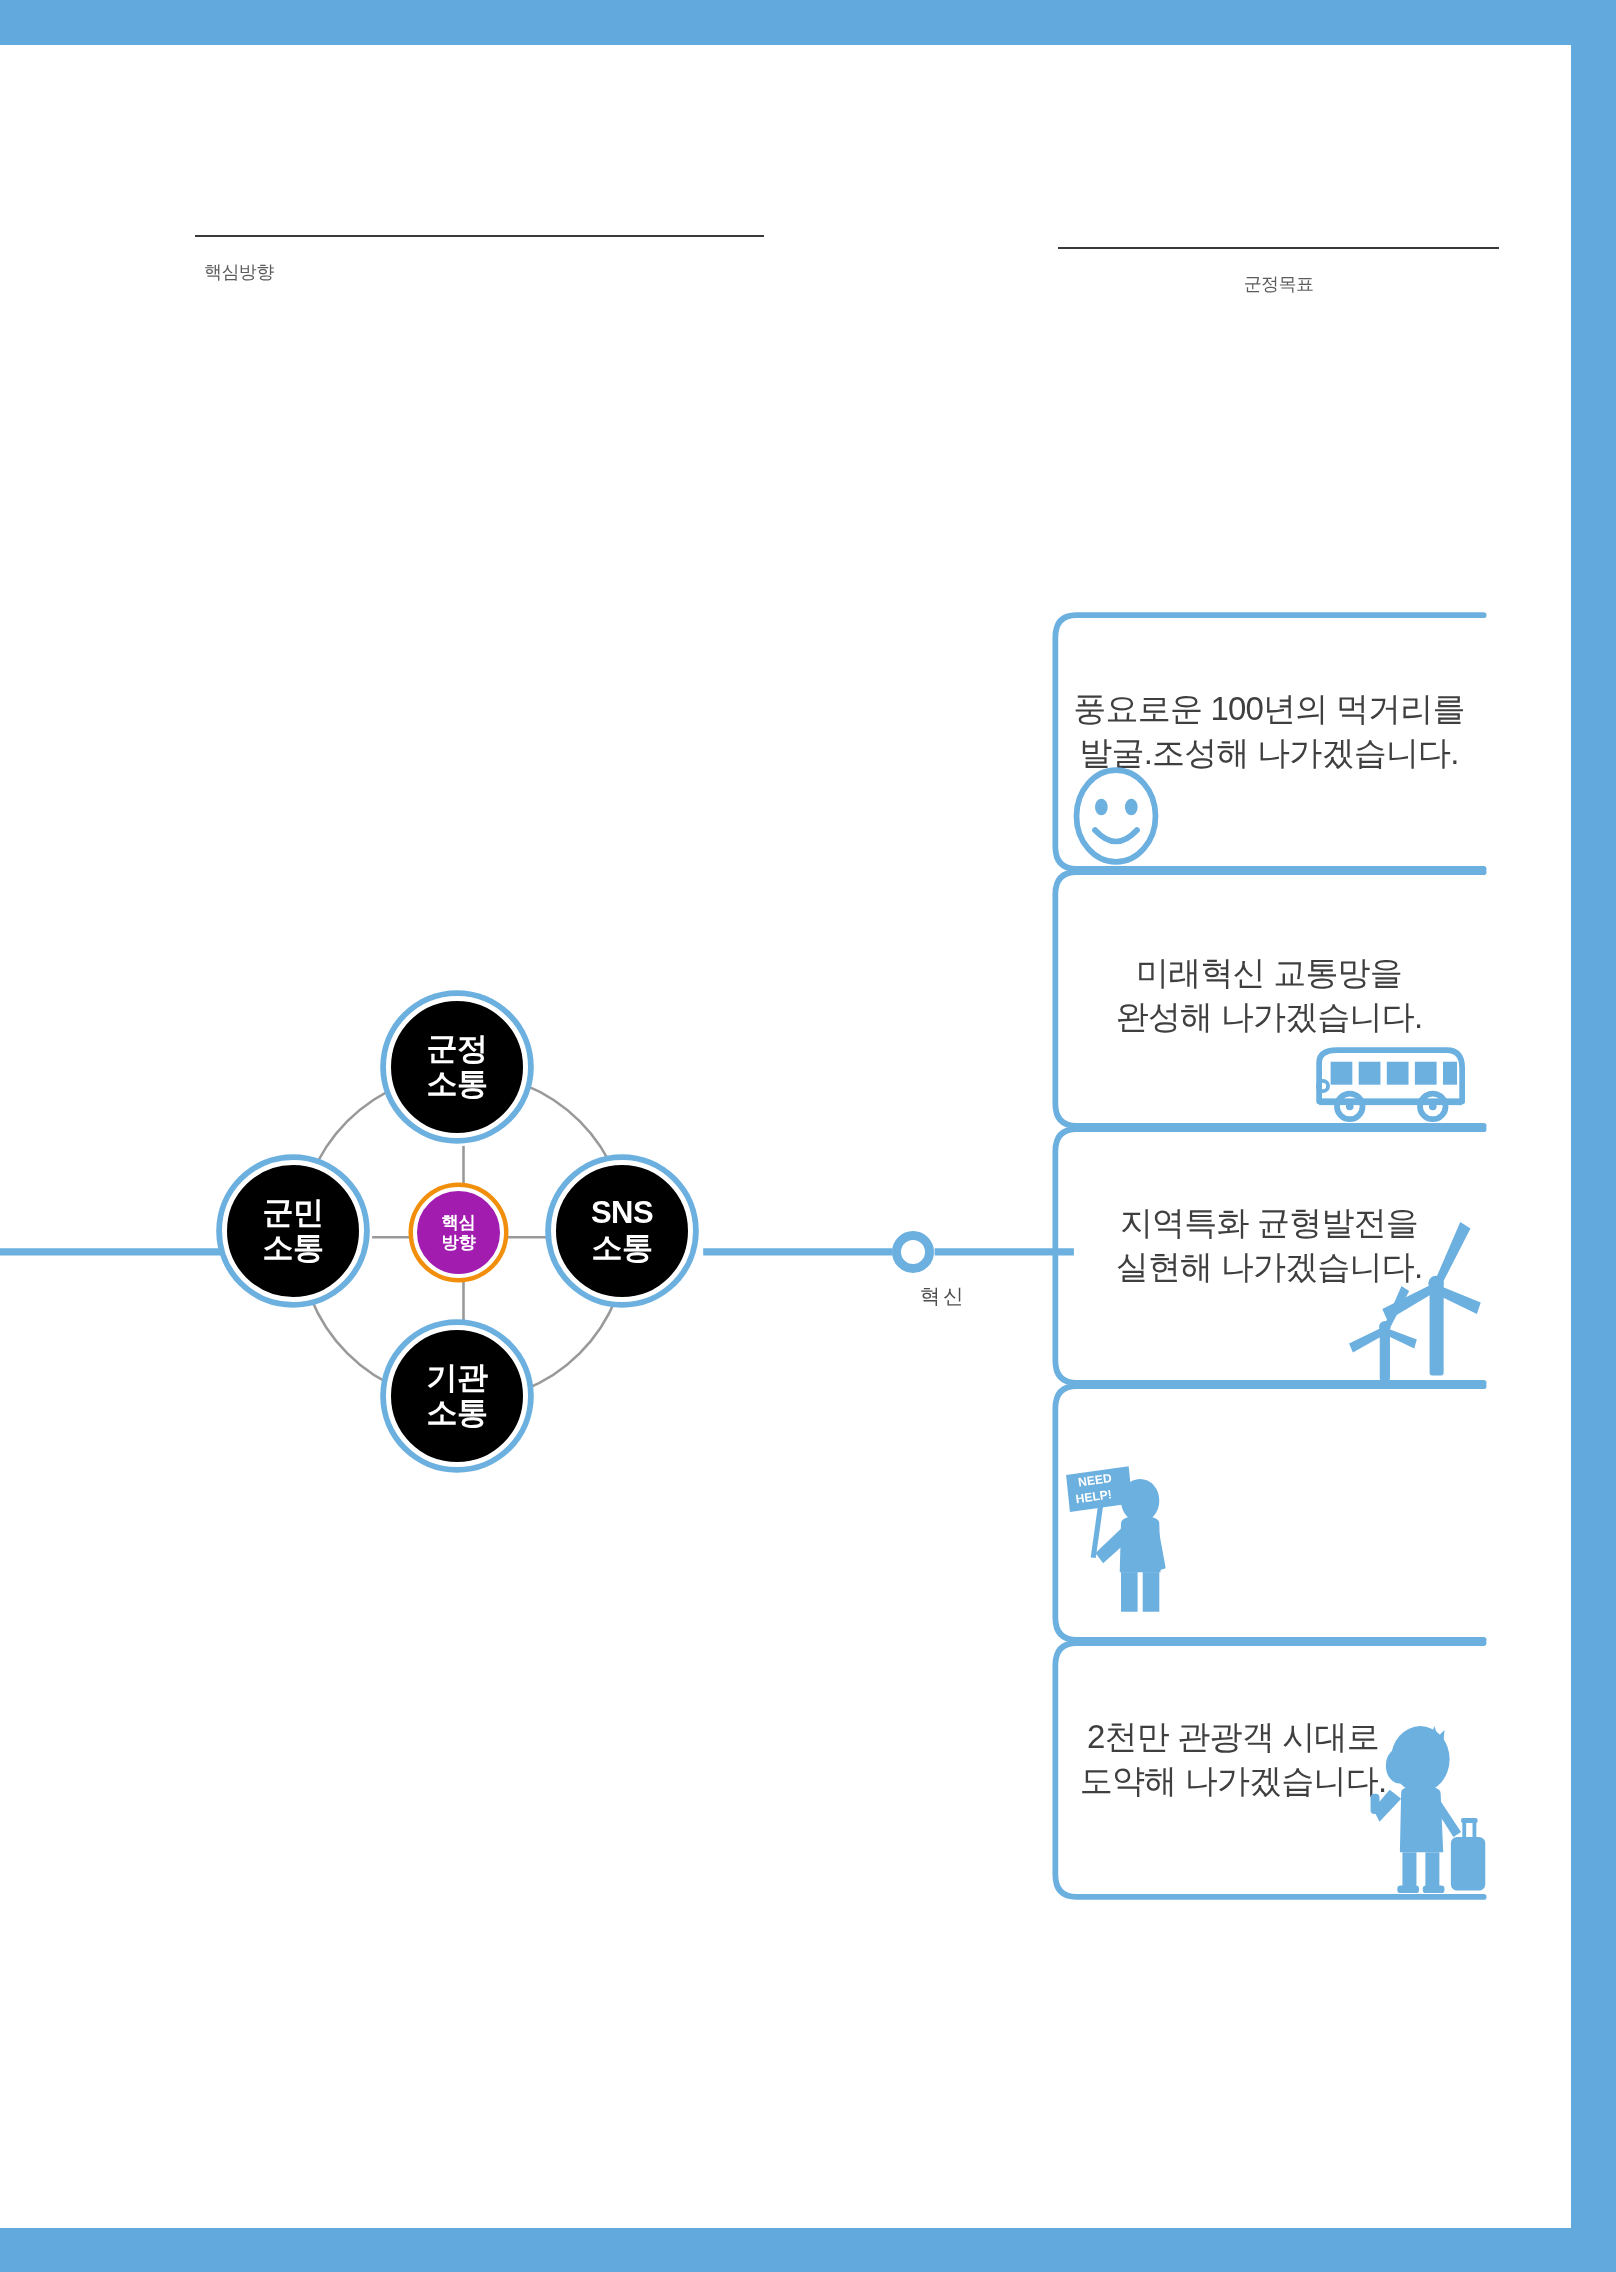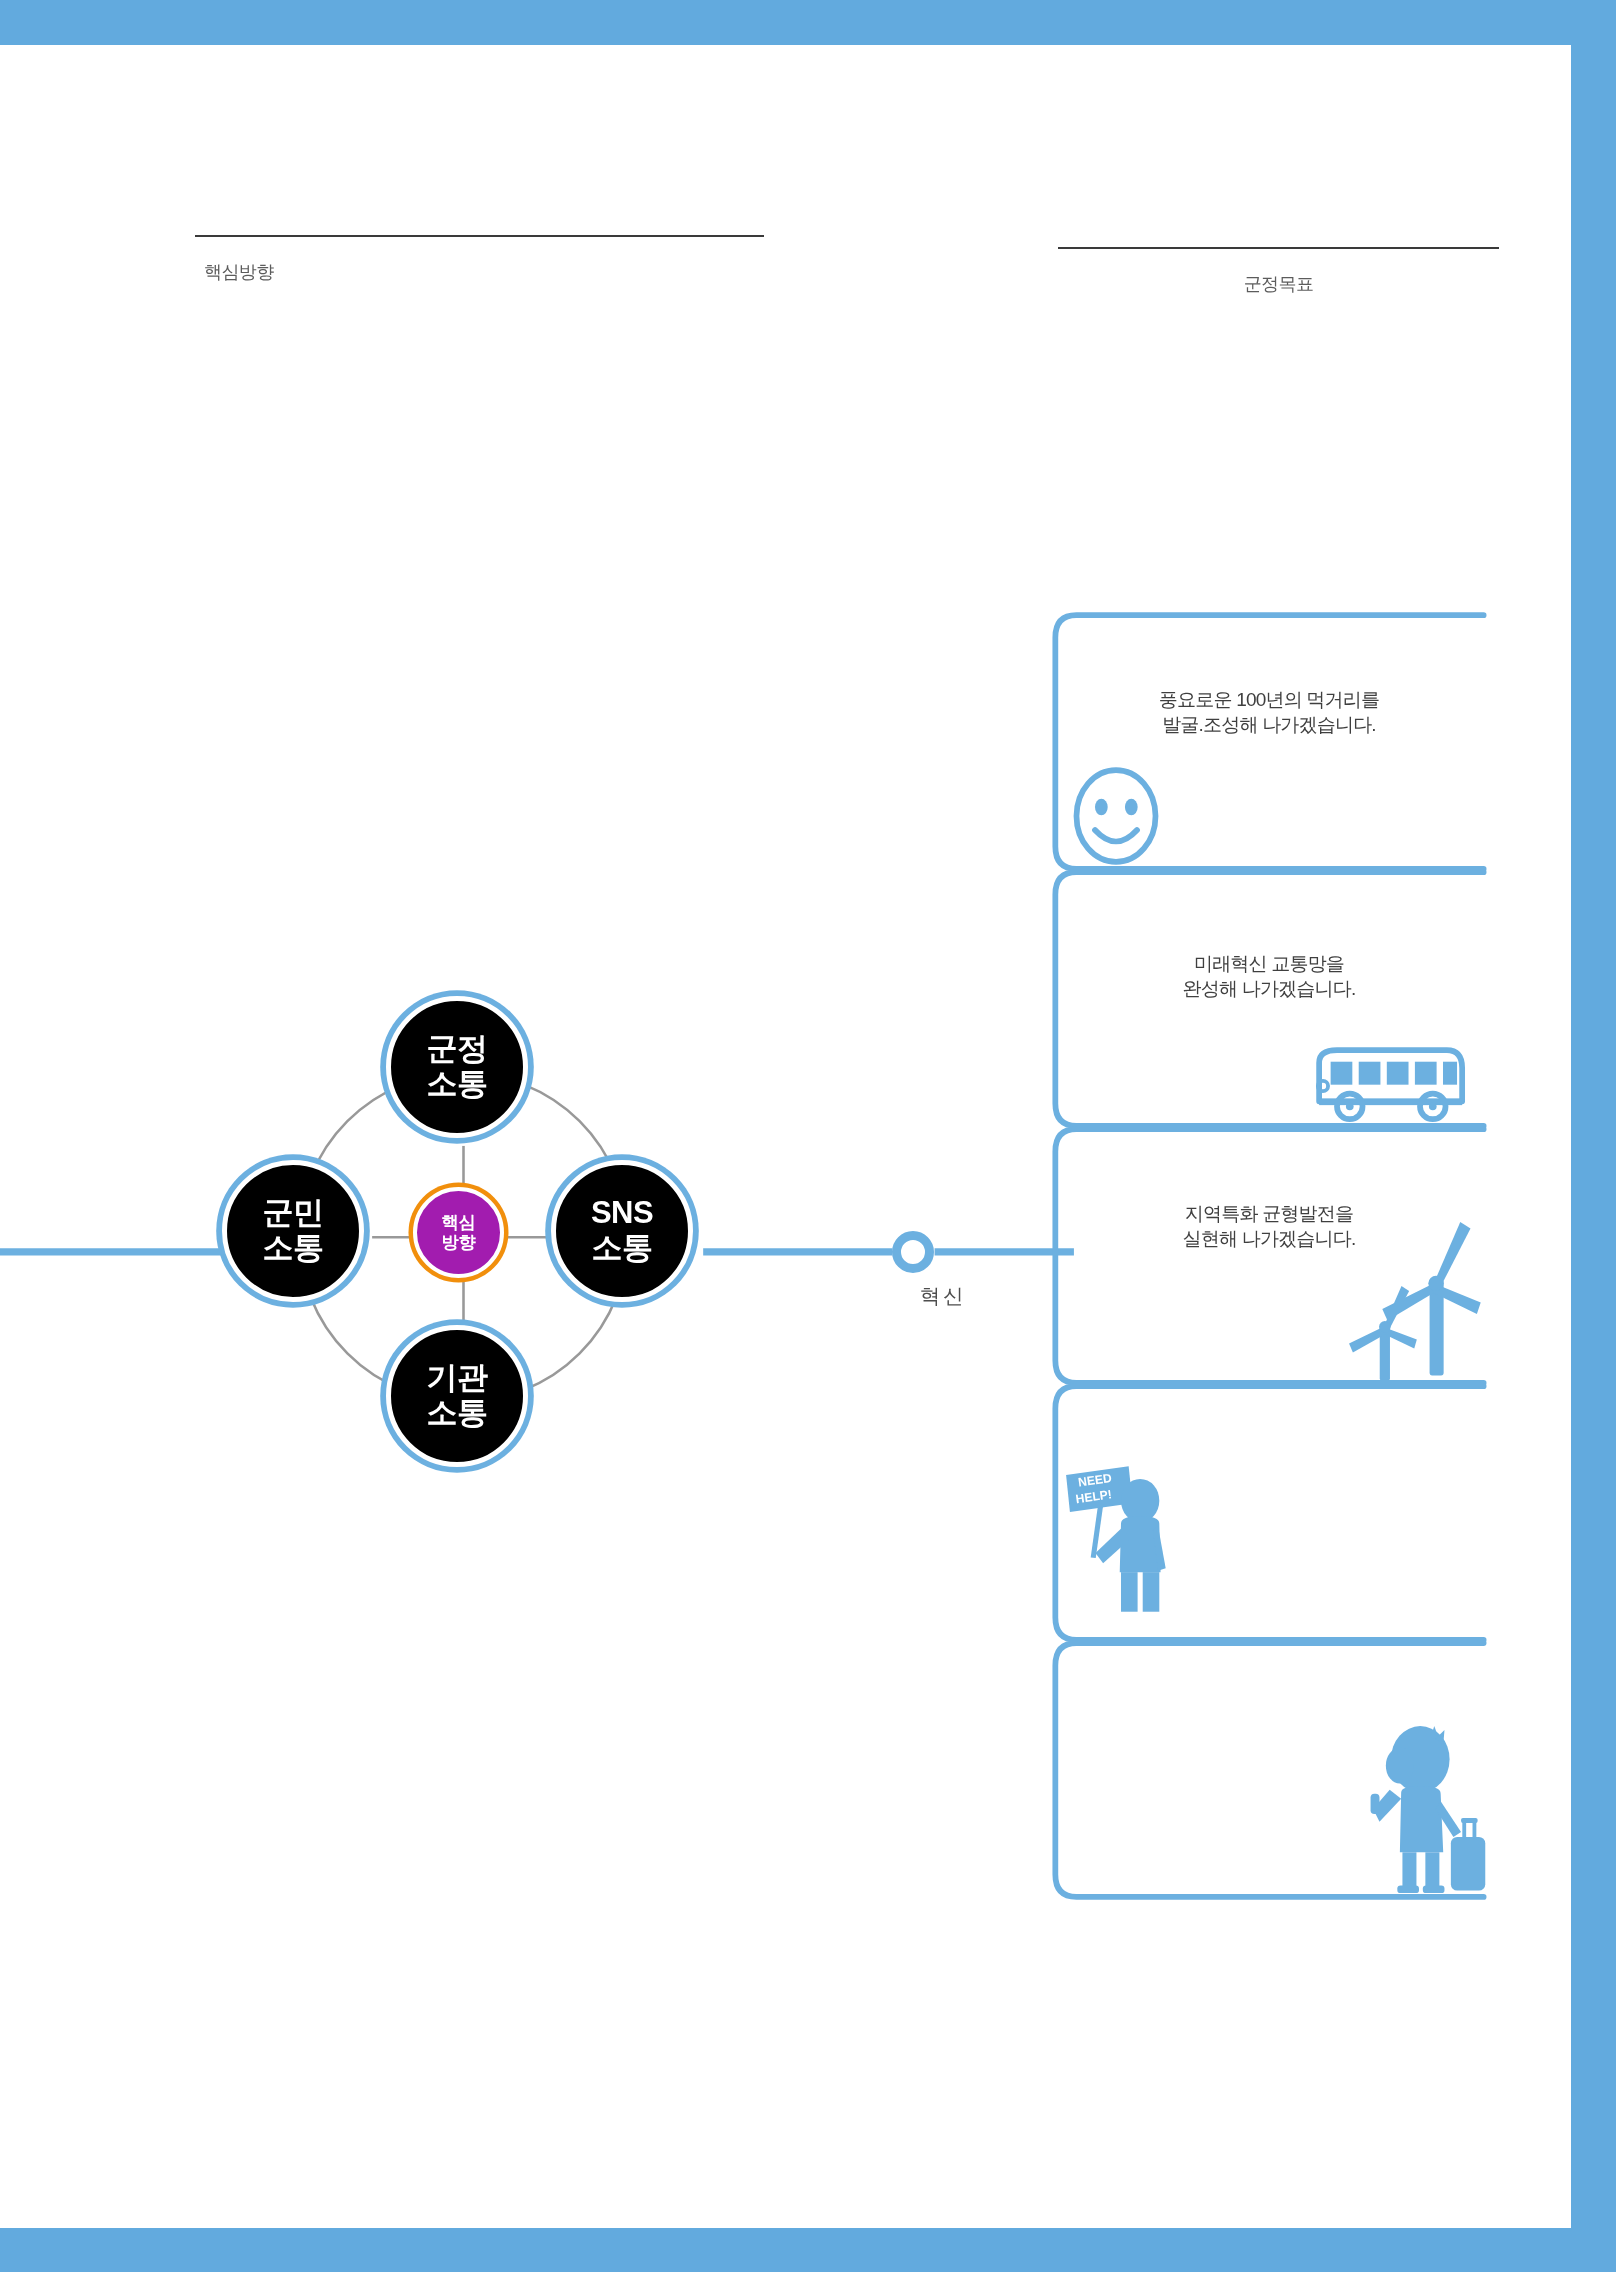--- a/index.html
+++ b/index.html
@@ -73,21 +73,21 @@
   }
 
   
   .cards{position:absolute;left:1054px;top:612px;width:430px;height:1290px;}
   .cards-svg{position:absolute;left:-160px;top:0;}
   .card{
     position:absolute;left:0;width:430px;height:257px;box-sizing:border-box;
   }
   .card-text{
     position:absolute;left:0;width:430px;
-    text-align:center;color:#3f3f3f;font-size:19px;line-height:1.34;
+    text-align:center;color:#3f3f3f;font-size:33px;line-height:1.34;
     letter-spacing:-0.8px;
   }
   .card-icon{position:absolute;}
 </style>
 </head>
 <body>
 
 <div class="page">
 
   <div class="frame-top"></div>
@@ -253,20 +253,24 @@
 
           <rect x="100" y="196" width="26" height="62"></rect>
           <rect x="134" y="196" width="26" height="62"></rect>
         </g>
         <text x="34" y="62" font-family="'Liberation Sans',sans-serif" font-size="19" font-weight="bold" fill="#ffffff" transform="rotate(-8 34 62)">NEED</text>
         <text x="30" y="88" font-family="'Liberation Sans',sans-serif" font-size="19" font-weight="bold" fill="#ffffff" transform="rotate(-8 30 88)">HELP!</text>
       </svg>
     </div>
 
     <div class="card" style="top:1028px;">
+      <div class="card-text" style="top:75px;left:0;width:358px;">
+        <div>2천만 관광객 시대로</div>
+        <div>도약해 나가겠습니다.</div>
+      </div>
       <svg class="card-icon" style="left:300px;top:72px;" width="137" height="185" viewBox="0 0 215 290">
         <g fill="#6cb0e0">
 
           <ellipse cx="104" cy="74" rx="46" ry="52"></ellipse>
           <ellipse cx="72" cy="84" rx="22" ry="28"></ellipse>
           <path d="M 126 22 L 134 44 L 120 40 Z"></path>
           <path d="M 142 28 L 140 52 L 128 42 Z"></path>
 
           <path d="M 74 126 Q 74 116 106 116 Q 136 116 136 128 L 140 220 L 72 220 Z"></path>
 

